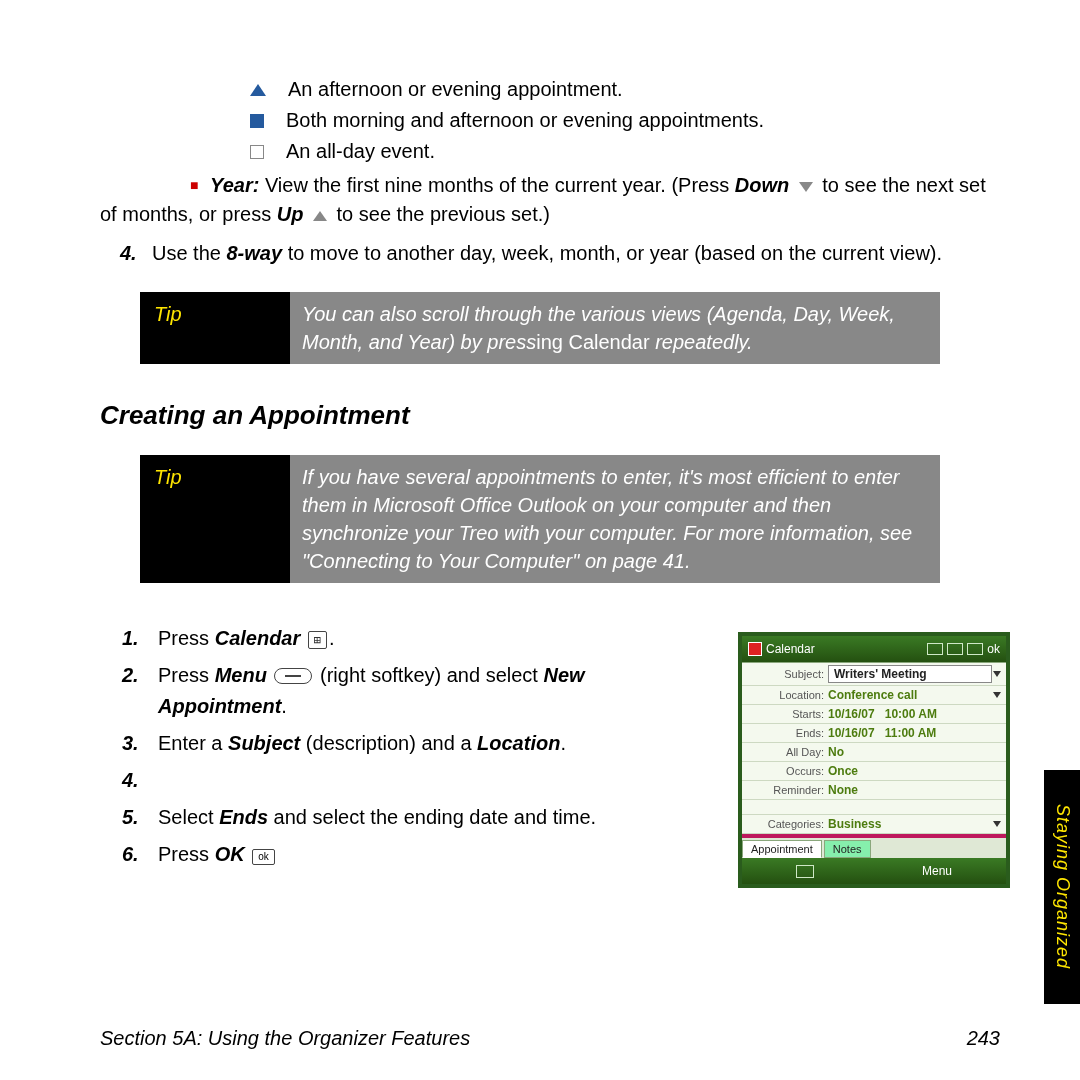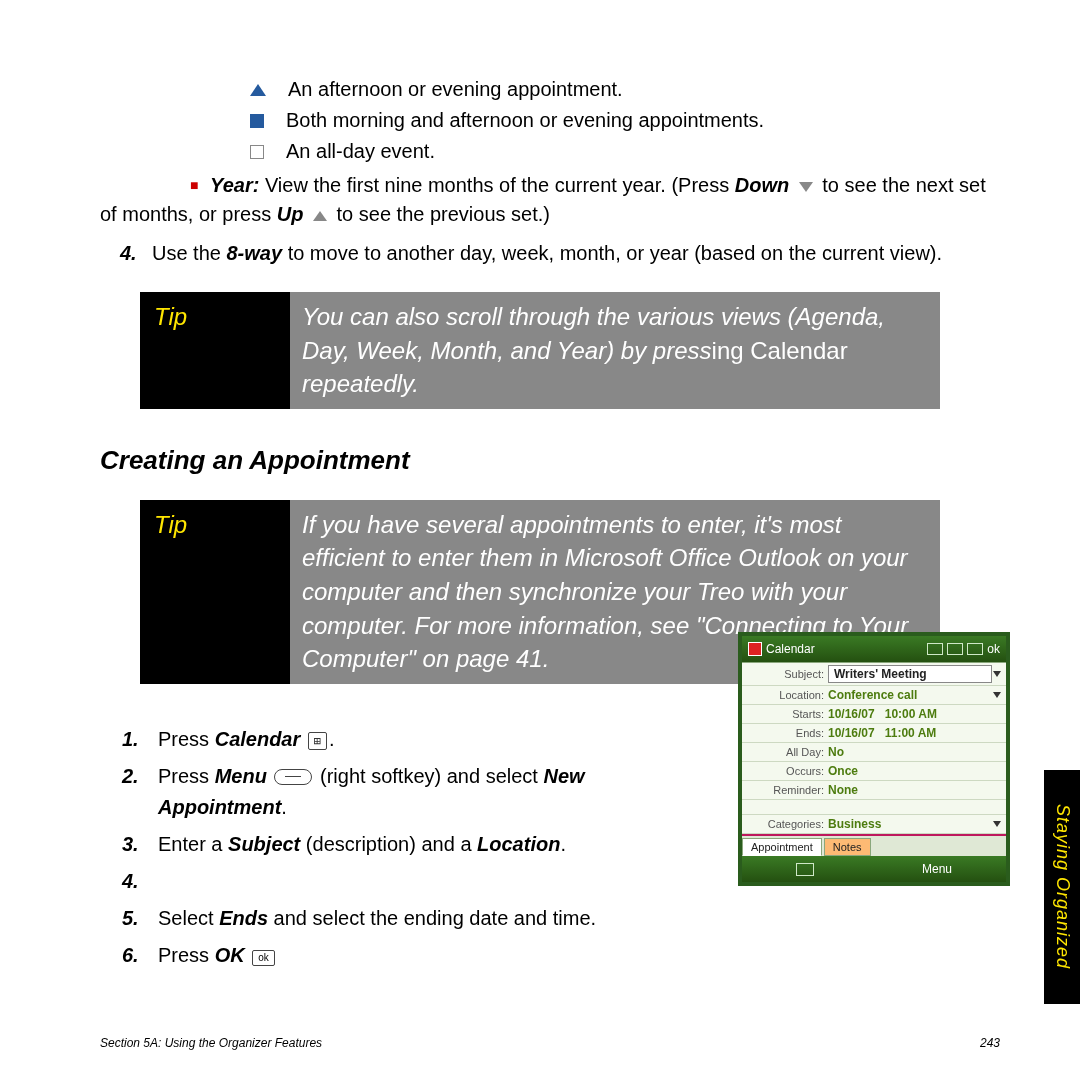--- a/index.html
+++ b/index.html
@@ -23,21 +23,21 @@
   .inline-tri-up{display:inline-block;width:0;height:0;border-left:7px solid transparent;border-right:7px solid transparent;border-bottom:10px solid #888;vertical-align:0;margin:0 4px;}
   .num-step{font-size:20px;line-height:1.45;margin:10px 0;display:flex;}
   .num-step .num{font-weight:bold;font-style:italic;width:32px;flex-shrink:0;margin-left:20px;}
   .bold-it{font-weight:bold;font-style:italic;}
   
   .tip-box{
     display:flex;
     margin:24px 0 24px 40px;
     width:800px;
     font-style:italic;
-    font-size:24px;
+    font-size:20px;
     line-height:1.4;
   }
   .tip-left{
     background:#000;color:#ffe600;width:150px;flex-shrink:0;padding:8px 0 8px 14px;
     box-sizing:border-box;
   }
   .tip-right{
     background:#888;color:#fff;padding:8px 12px;box-sizing:border-box;flex:1;
   }
   .tip-right .nonit{font-style:normal;}
@@ -77,39 +77,39 @@
   .phone-bar .flag{display:inline-block;width:12px;height:12px;background:#d22;border:1px solid #fff;}
   .phone-bar .right{display:flex;align-items:center;gap:4px;}
   .status-icon{display:inline-block;width:14px;height:10px;border:1px solid #cfe8c7;}
   .phone-form{border-top:1px solid #8aa77c;background:#f4f9ee;}
   .prow{display:flex;align-items:center;border-bottom:1px solid #cdd9c2;padding:2px 4px;}
   .plabel{width:78px;text-align:right;font-size:11px;color:#555;margin-right:4px;}
   .pval{font-size:12px;font-weight:bold;color:#4d7c0f;flex:1;}
   .pval-in{border:1px solid #888;background:#fff;font-weight:bold;font-size:12px;padding:1px 5px;flex:1;}
   .dd{display:inline-block;width:10px;height:10px;margin-left:auto;}
   .dd::after{content:"";display:block;width:0;height:0;border-left:4px solid transparent;border-right:4px solid transparent;border-top:6px solid #333;margin:2px 0 0 1px;}
-  .tabs-row{display:flex;border-top:2px solid #be185d;background:#dfe8d5;}
-  .tab{font-size:11px;padding:2px 8px;border:1px solid #8aa77c;background:#fdba74;margin:2px 2px 0 0;}
+  .tabs-row{display:flex;border-top:4px solid #be185d;background:#dfe8d5;}
+  .tab{font-size:11px;padding:2px 8px;border:1px solid #8aa77c;background:#86efac;margin:2px 2px 0 0;}
   .tab.active{background:#fff;border-bottom:1px solid #fff;}
   .phone-foot{
     background:linear-gradient(#3a7a24,#245010);color:#fff;height:26px;
     display:flex;align-items:center;justify-content:space-around;font-size:12px;
   }
   .mini-icon{display:inline-block;width:16px;height:11px;border:1px solid #cfe8c7;}
   
   .side-tab{
     position:absolute;right:0;top:770px;background:#000;color:#ffe600;
     font-style:italic;font-size:18px;padding:12px 4px;
     writing-mode:vertical-rl;text-orientation:mixed;letter-spacing:1px;
     width:28px;height:210px;display:flex;align-items:center;justify-content:center;
   }
   
   .footer{
     position:absolute;left:100px;right:80px;bottom:30px;
-    display:flex;justify-content:space-between;font-style:italic;font-size:12px;
+    display:flex;justify-content:space-between;font-style:italic;font-size:20px;
   }
 </style>
 </head>
 <body>
 
 <div class="page">
 
   <div class="icon-list">
     <div class="icon-row">
       <span class="tri tri-up"></span>

